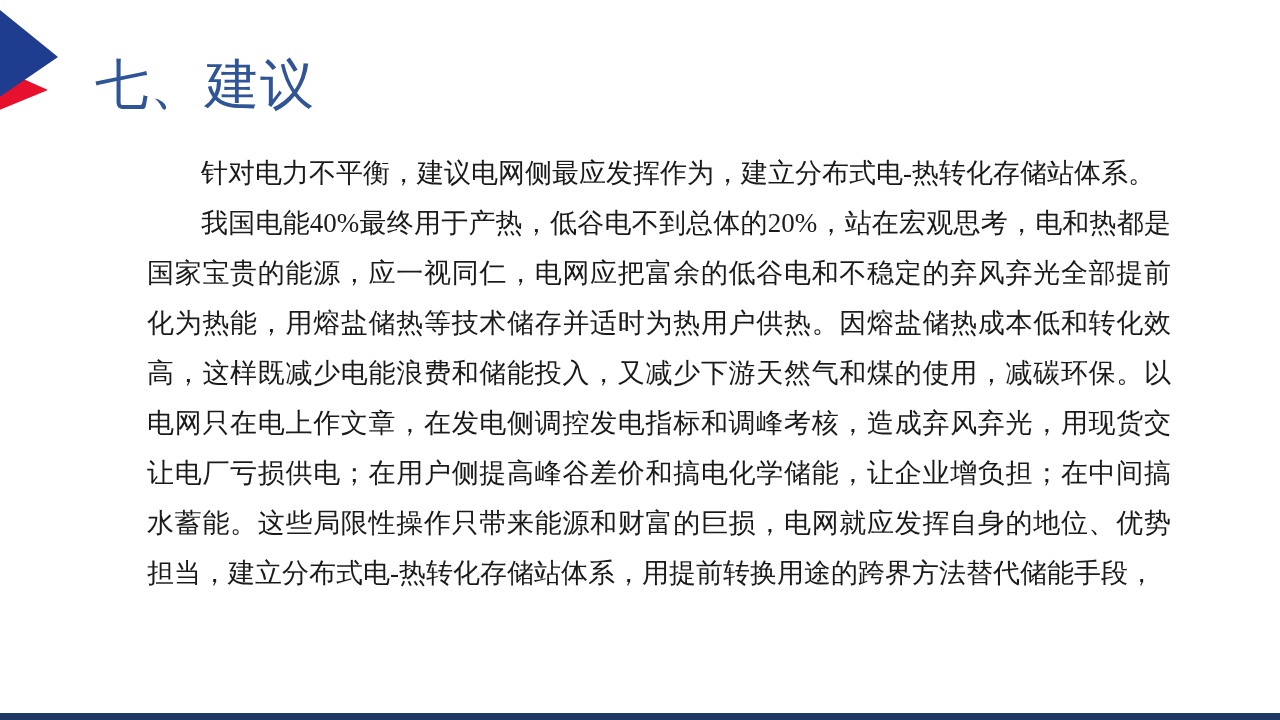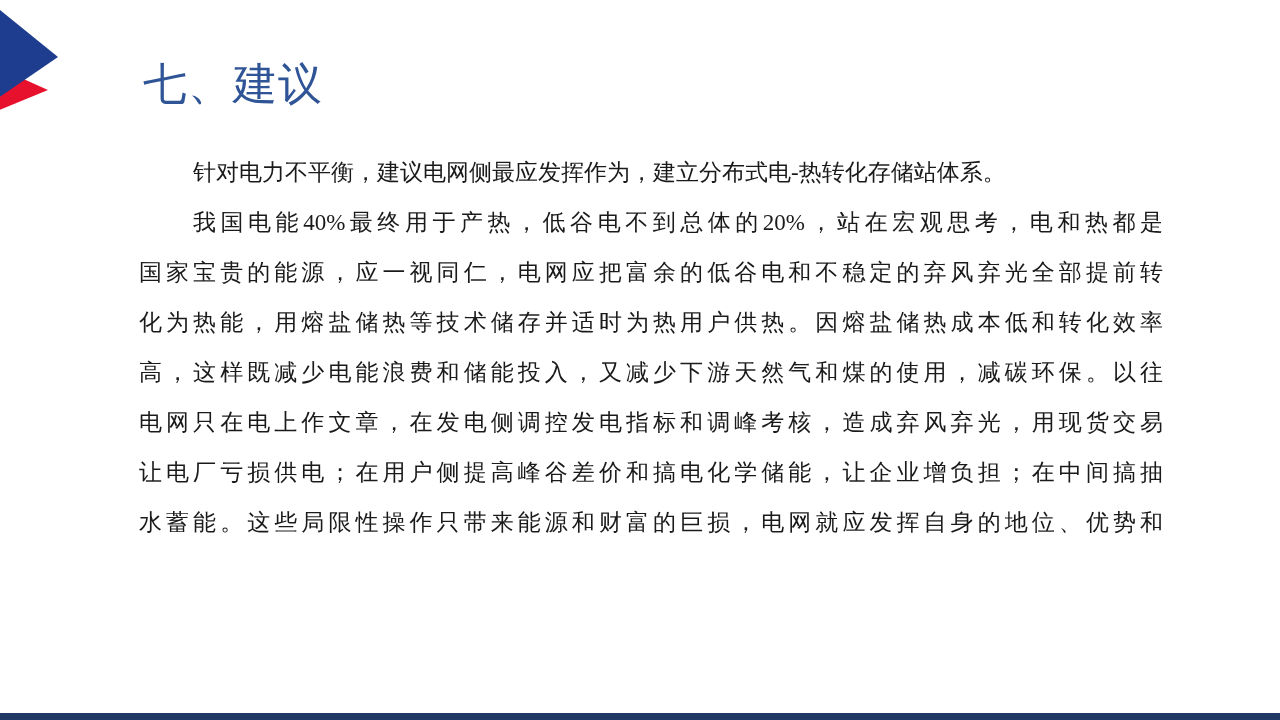--- a/index.html
+++ b/index.html
@@ -14,34 +14,33 @@
   }
   .corner-decor {
     position: absolute;
     left: 0;
     top: 0;
   }
   .slide-title {
     position: absolute;
     left: 95px;
     top: 60px;
-    font-size: 44px;
+    font-size: 54px;
     line-height: 50px;
     letter-spacing: 1px;
     font-weight: 400;
     color: #2F5597;
     white-space: nowrap;
-    margin-left: 48px;
   }
   .body-text {
     position: absolute;
-    left: 139px;
+    left: 147px;
     top: 148px;
     width: 1024px;
-    font-size: 23px;
+    font-size: 27px;
     color: #1a1a1a;
   }
   .body-text .line {
     height: 50px;
     line-height: 50px;
     overflow: hidden;
   }
   .body-text .line.indent { text-indent: 54px; }
   .body-text .line.justify {
     text-align: justify;
@@ -69,17 +68,18 @@
 
   <div class="body-text" style="color: rgb(26, 26, 26);">
       <div class="line indent">针对电力不平衡，建议电网侧最应发挥作为，建立分布式电-热转化存储站体系。</div>
       <div class="line indent justify">我国电能40%最终用于产热，低谷电不到总体的20%，站在宏观思考，电和热都是</div>
       <div class="line justify">国家宝贵的能源，应一视同仁，电网应把富余的低谷电和不稳定的弃风弃光全部提前转</div>
       <div class="line justify">化为热能，用熔盐储热等技术储存并适时为热用户供热。因熔盐储热成本低和转化效率</div>
       <div class="line justify">高，这样既减少电能浪费和储能投入，又减少下游天然气和煤的使用，减碳环保。以往</div>
       <div class="line justify">电网只在电上作文章，在发电侧调控发电指标和调峰考核，造成弃风弃光，用现货交易</div>
       <div class="line justify">让电厂亏损供电；在用户侧提高峰谷差价和搞电化学储能，让企业增负担；在中间搞抽</div>
       <div class="line justify">水蓄能。这些局限性操作只带来能源和财富的巨损，电网就应发挥自身的地位、优势和</div>
+      <div class="line">担当，建立分布式电-热转化存储站体系，用提前转换用途的跨界方法替代储能手段，</div>
     </div>
 
   <div class="footer-bar" style="background: rgb(31, 56, 100);"></div>
 
 </div>
 
 </body></html>

